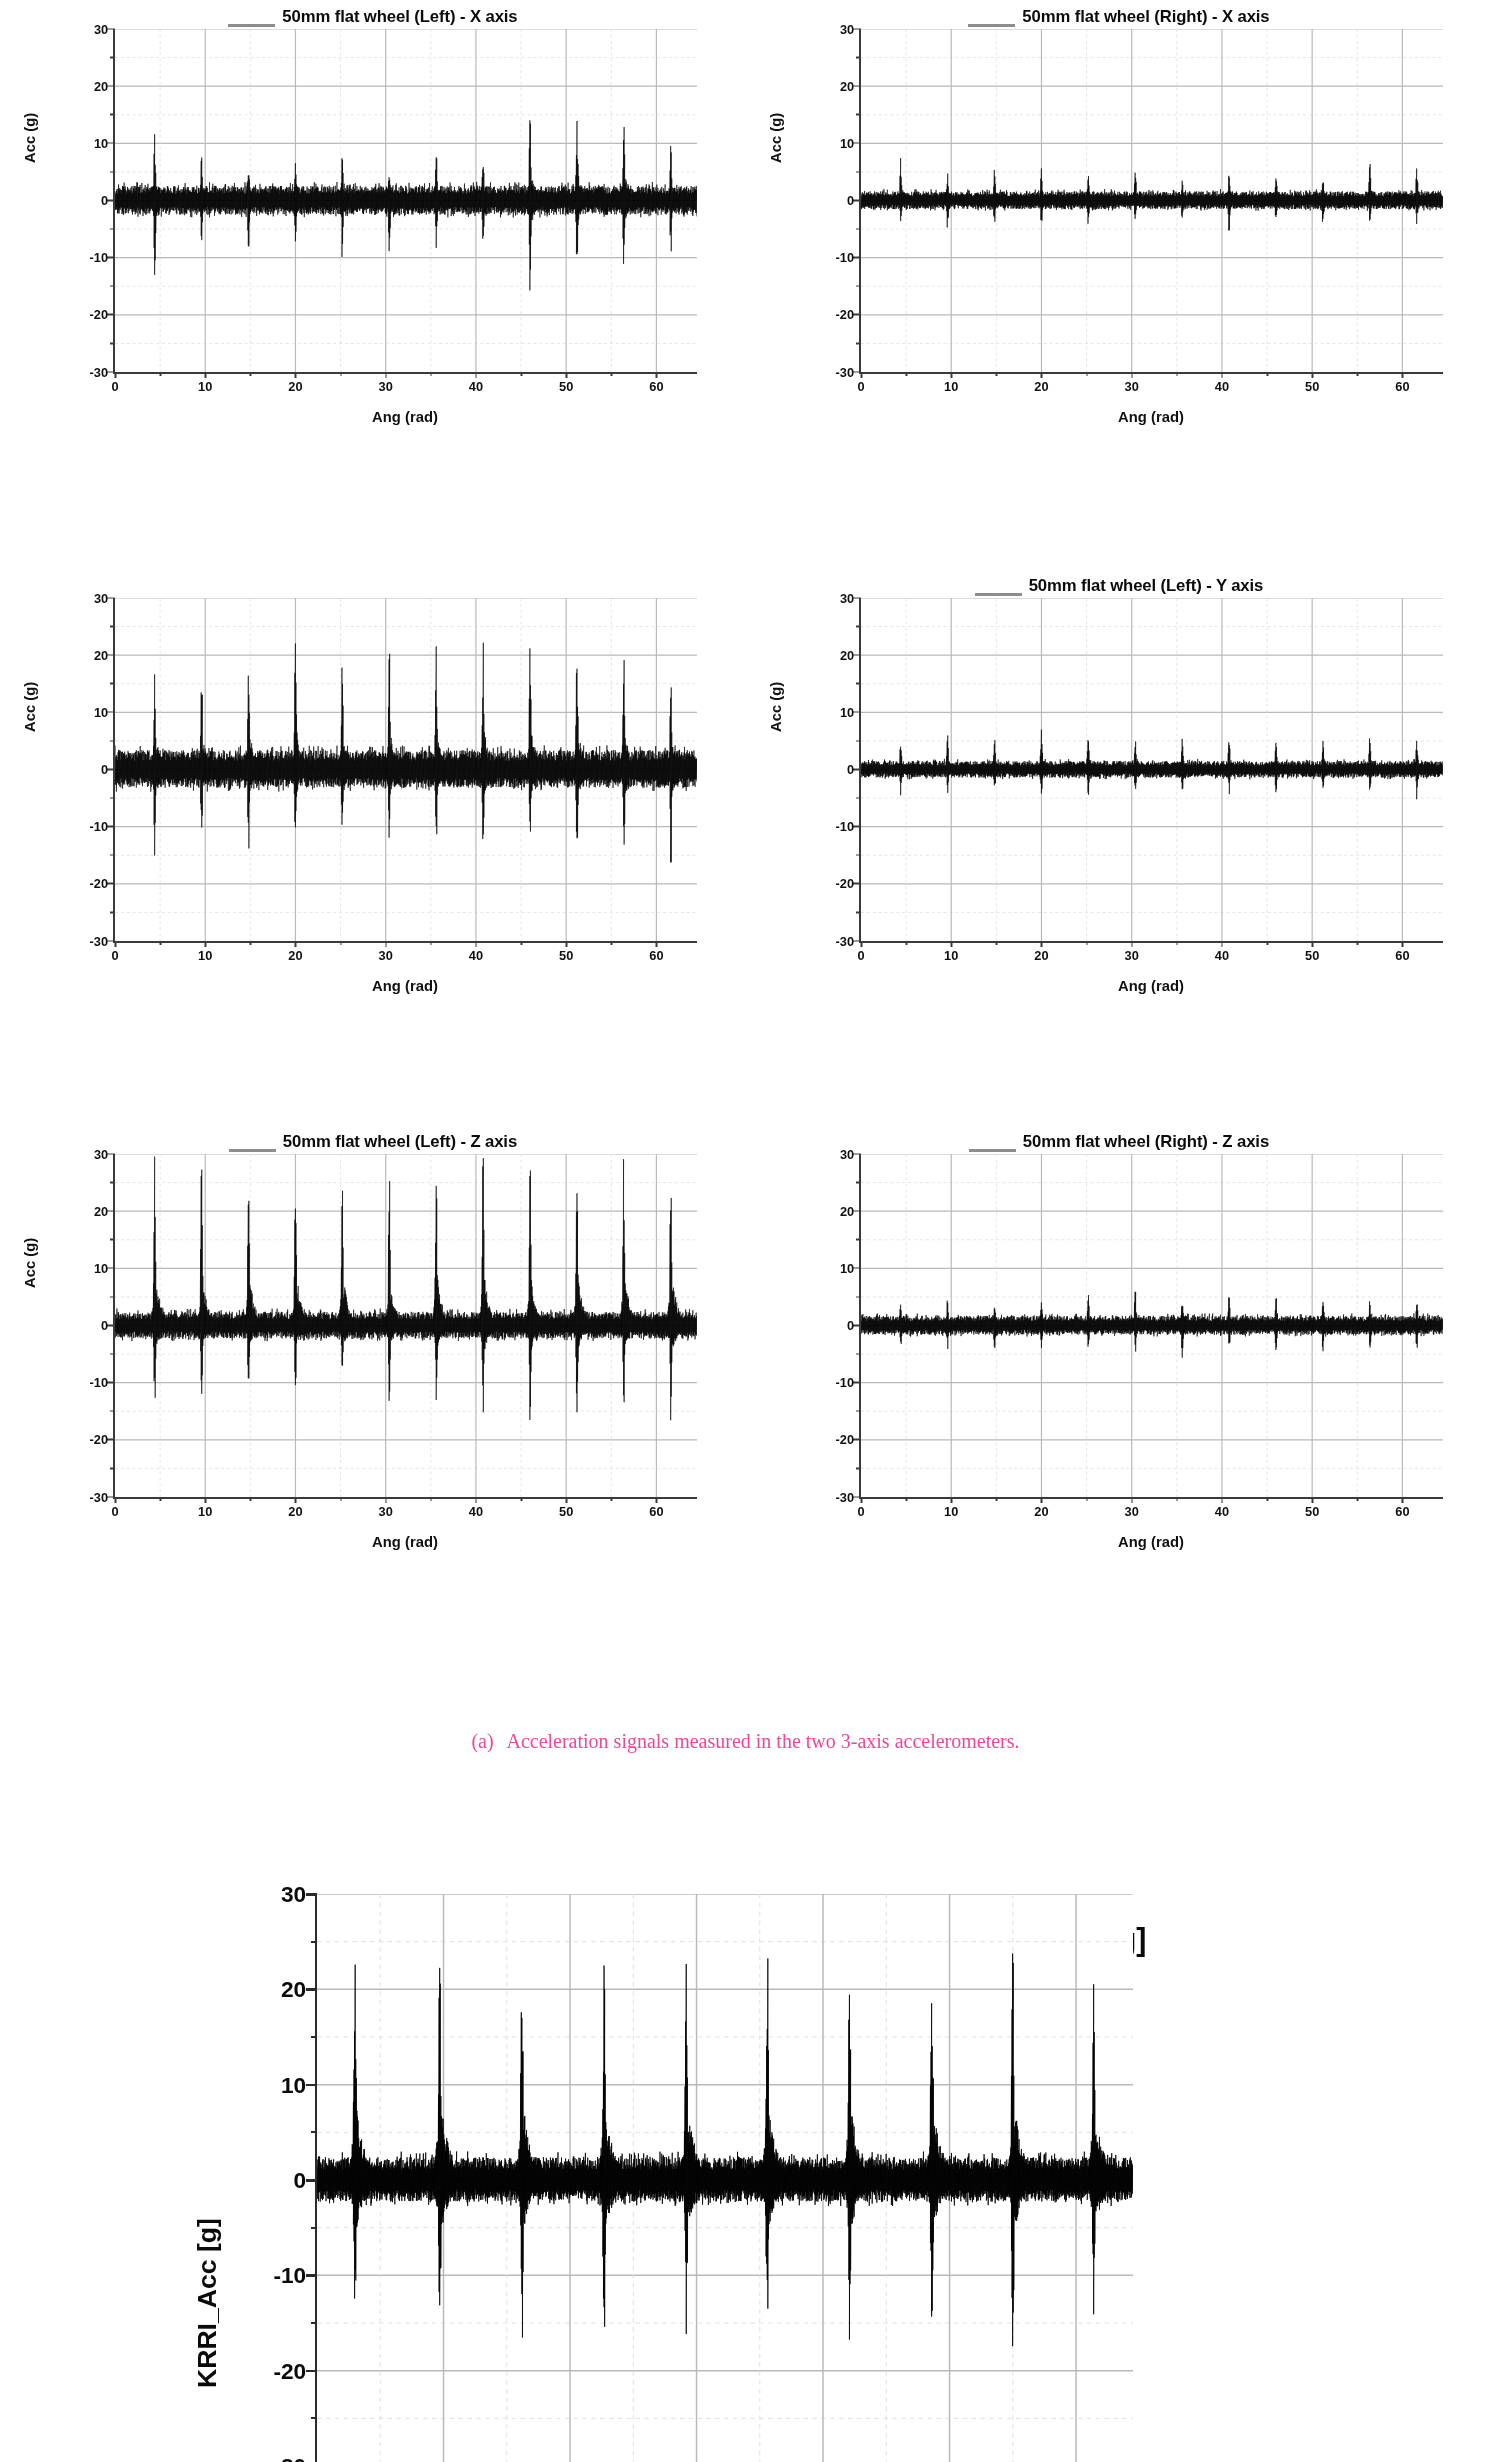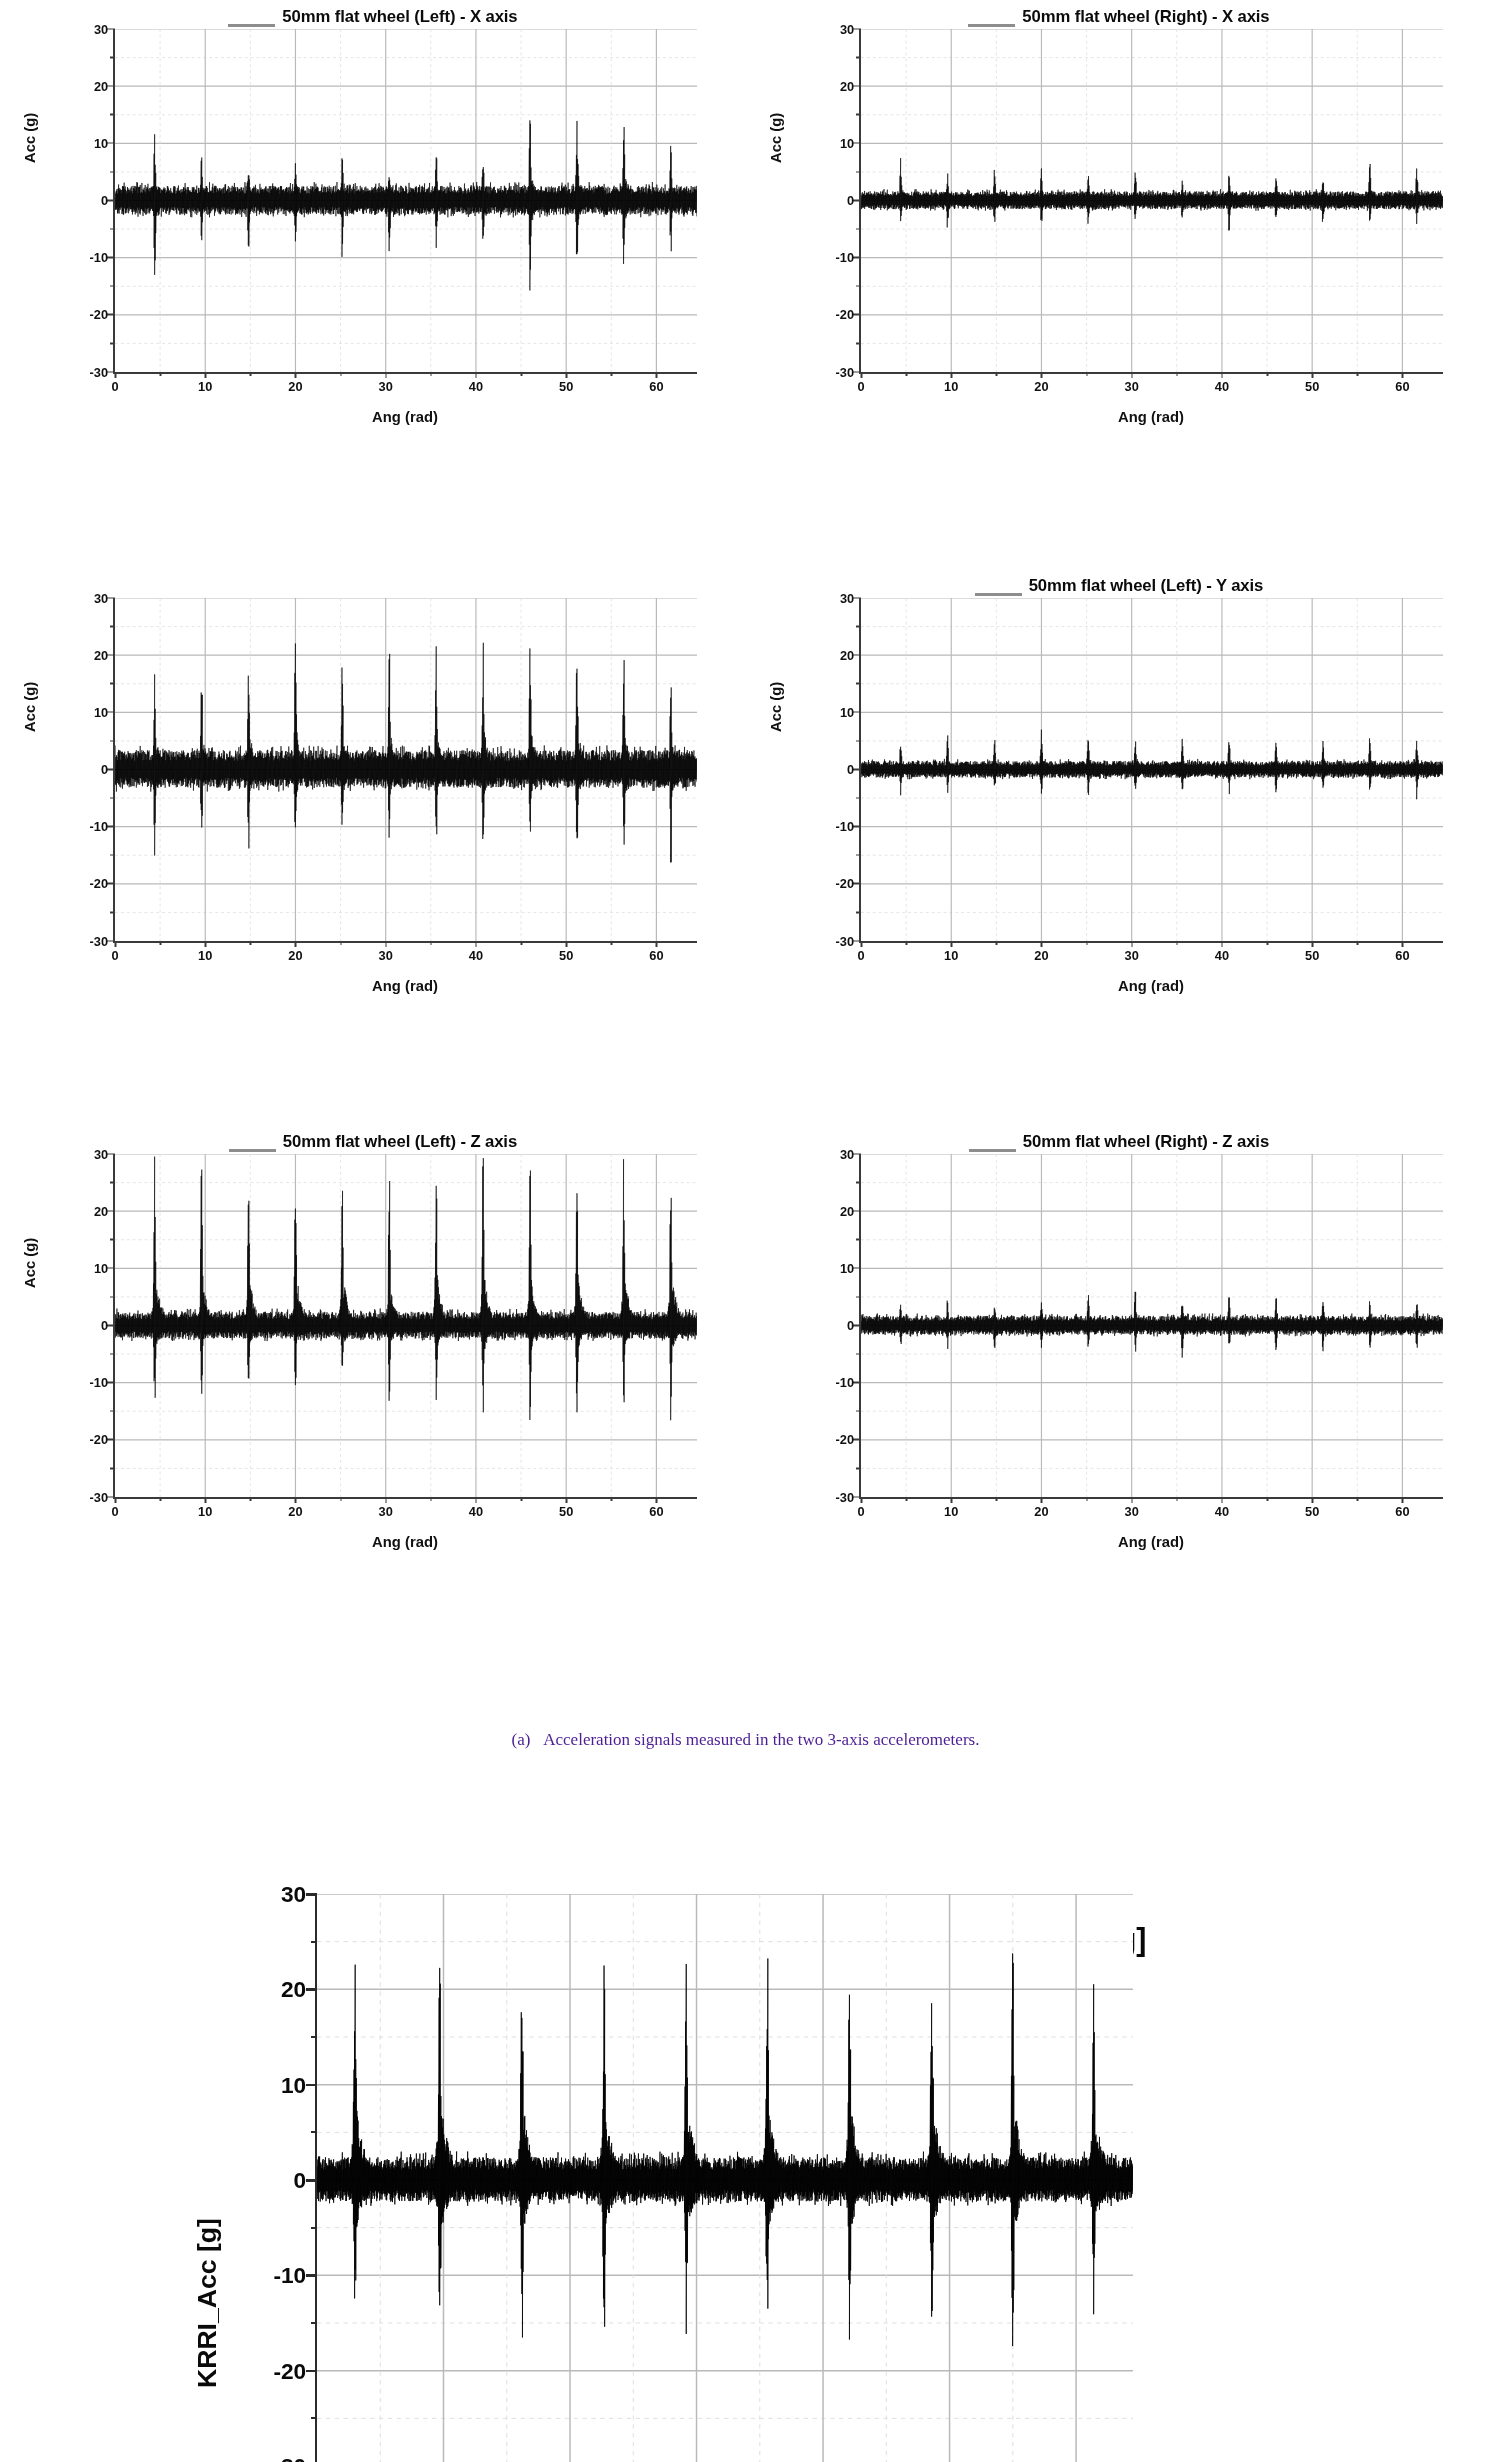--- a/index.html
+++ b/index.html
@@ -138,22 +138,22 @@
     font-weight: bold;
     color: #111;
   }
 
   
   .caption {
     position: absolute;
     width: 100%;
     text-align: center;
     font-family: "Liberation Serif", serif;
-    font-size: 17px;
-    color: #4c1d95;
+    font-size: 20px;
+    color: #ec4899;
   }
   .caption .lbl { margin-right: 12.8px; }
   #caption-a { top: 1730px; }
 
   
   #big-wrap {
     position: absolute;
     left: 0;
     top: 1832px;
     width: 1491px;

